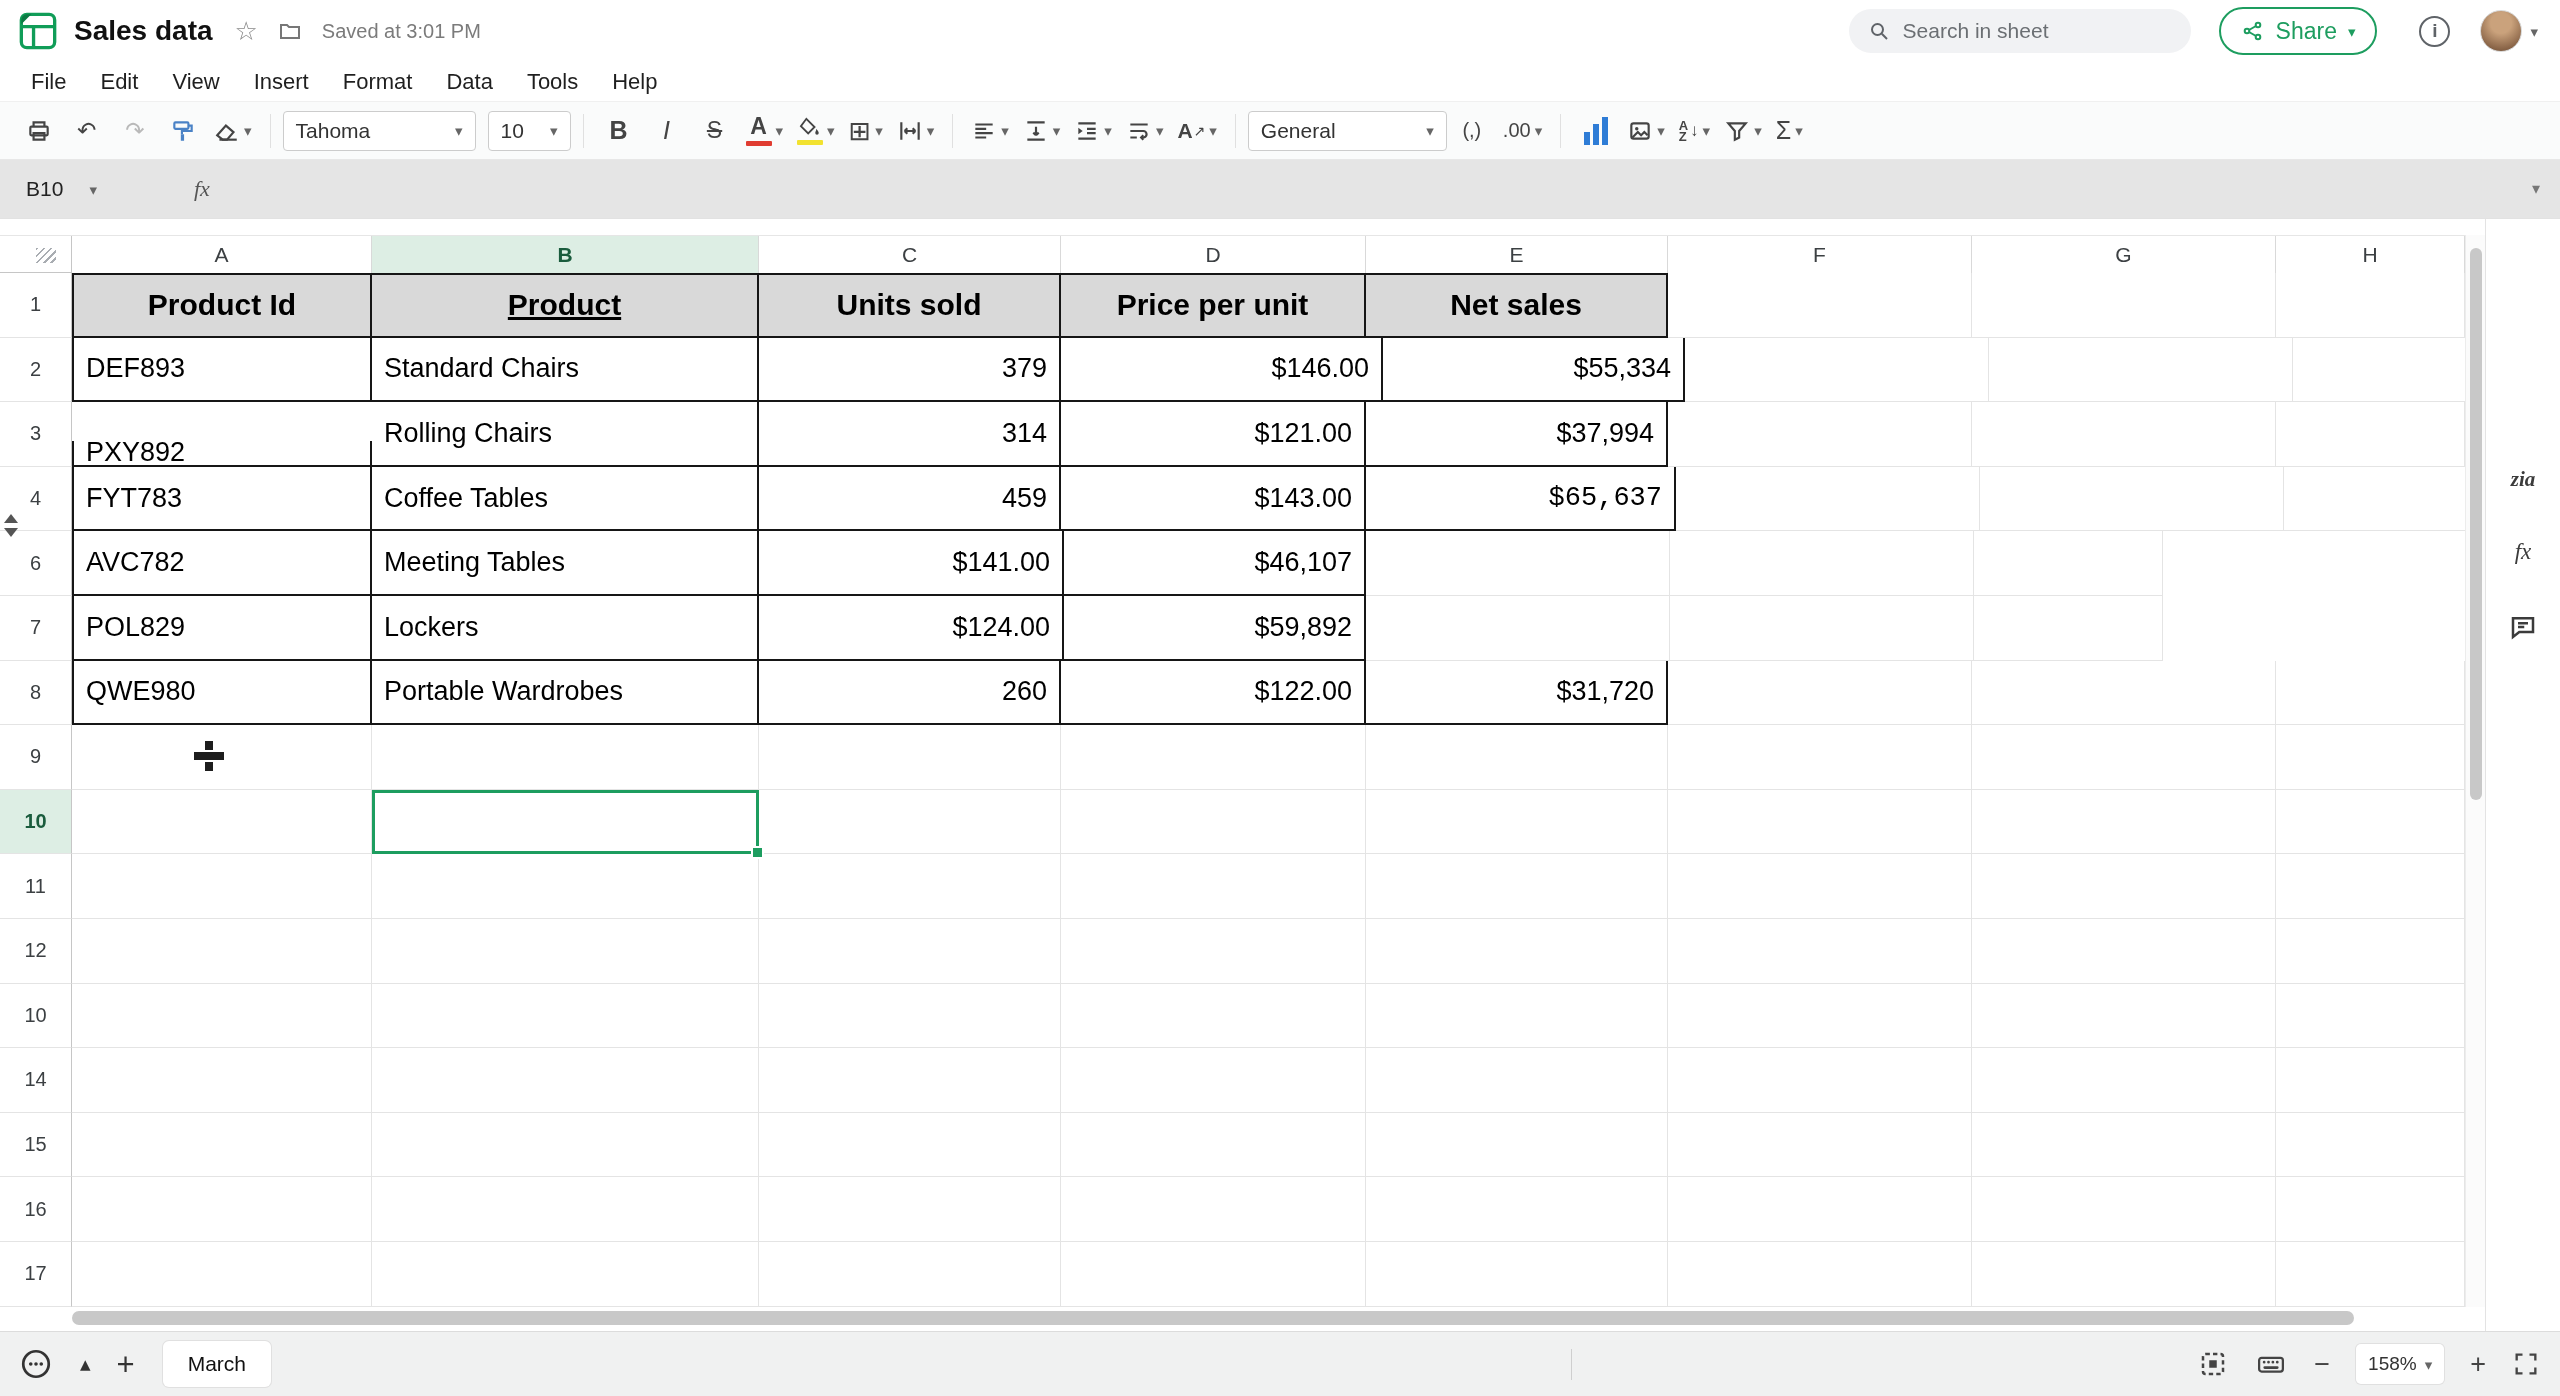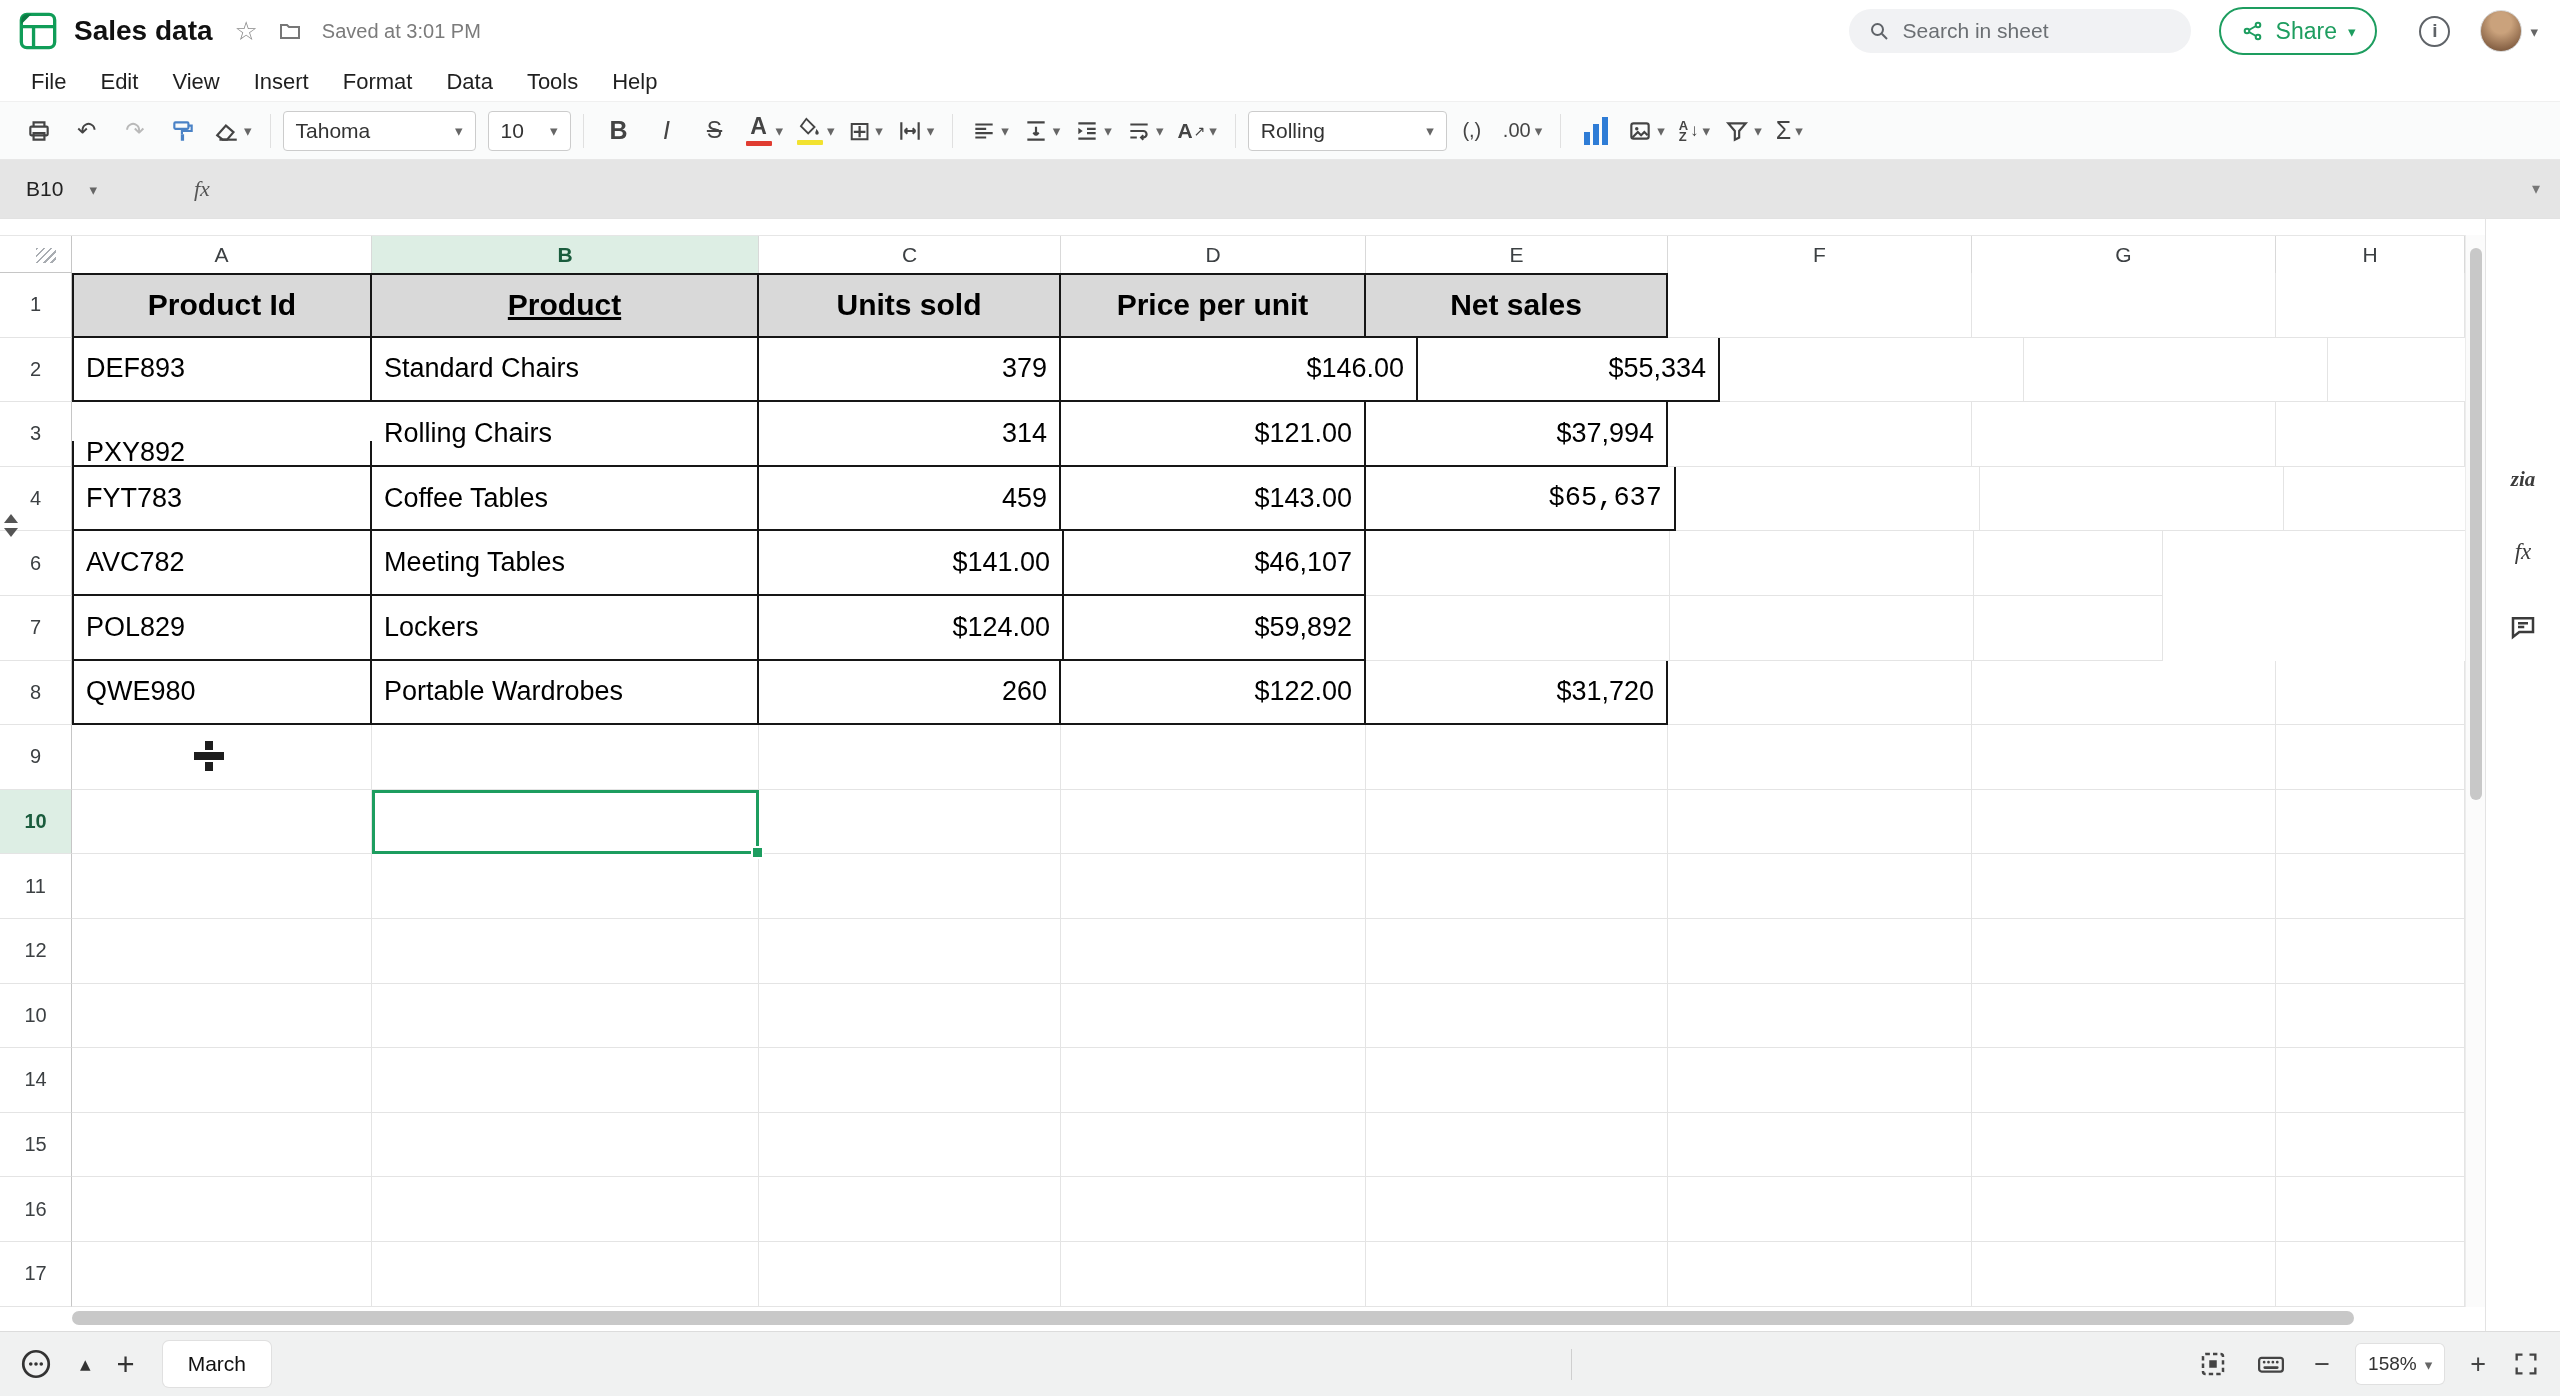--- a/index.html
+++ b/index.html
@@ -287,21 +287,21 @@
     <span class="grp">
       <span class="rot-ic">
           <b>A</b>
           <s>↗</s>
         </span>
       <span class="caret">▾</span>
     </span>
     <span class="sep"></span>
 
     <span class="combo numfmt">
-      <span>Rolling</span>
+      <span>General</span>
       <span class="caret">▾</span>
     </span>
     <span class="tb" style="font-size:20px">(,)</span>
     <span class="grp">
       <span style="font-size:20px;color:#444">.00</span>
       <span class="caret">▾</span>
     </span>
     <span class="sep"></span>
 
     <span class="tb">
@@ -379,21 +379,21 @@
           <div class="cell tc th bt" style="width: 302px;">Net sales</div>
           <div class="cell" style="width: 304px;"></div>
           <div class="cell" style="width: 304px;"></div>
           <div class="cell" style="width: 189px;"></div>
         </div>
         <div class="grow" style="height: 64.6px;">
           <div class="gut">2</div>
           <div class="cell tc bl" style="width: 300px;">DEF893</div>
           <div class="cell tc" style="width: 387px;">Standard Chairs</div>
           <div class="cell tc num" style="width: 302px;">379</div>
-          <div class="cell tc num" style="width: 357px;">$146.00</div>
+          <div class="cell tc num" style="width: 322px;">$146.00</div>
           <div class="cell tc num" style="width: 302px;">$55,334</div>
           <div class="cell" style="width: 304px;"></div>
           <div class="cell" style="width: 304px;"></div>
           <div class="cell" style="width: 189px;"></div>
         </div>
         <div class="grow" style="height: 64.6px;">
           <div class="gut">3</div>
           <div class="cell tc bl" style="width: 300px; margin-top: 39px;">PXY892</div>
           <div class="cell tc" style="width: 387px;">Rolling Chairs</div>
           <div class="cell tc num" style="width: 302px;">314</div>

